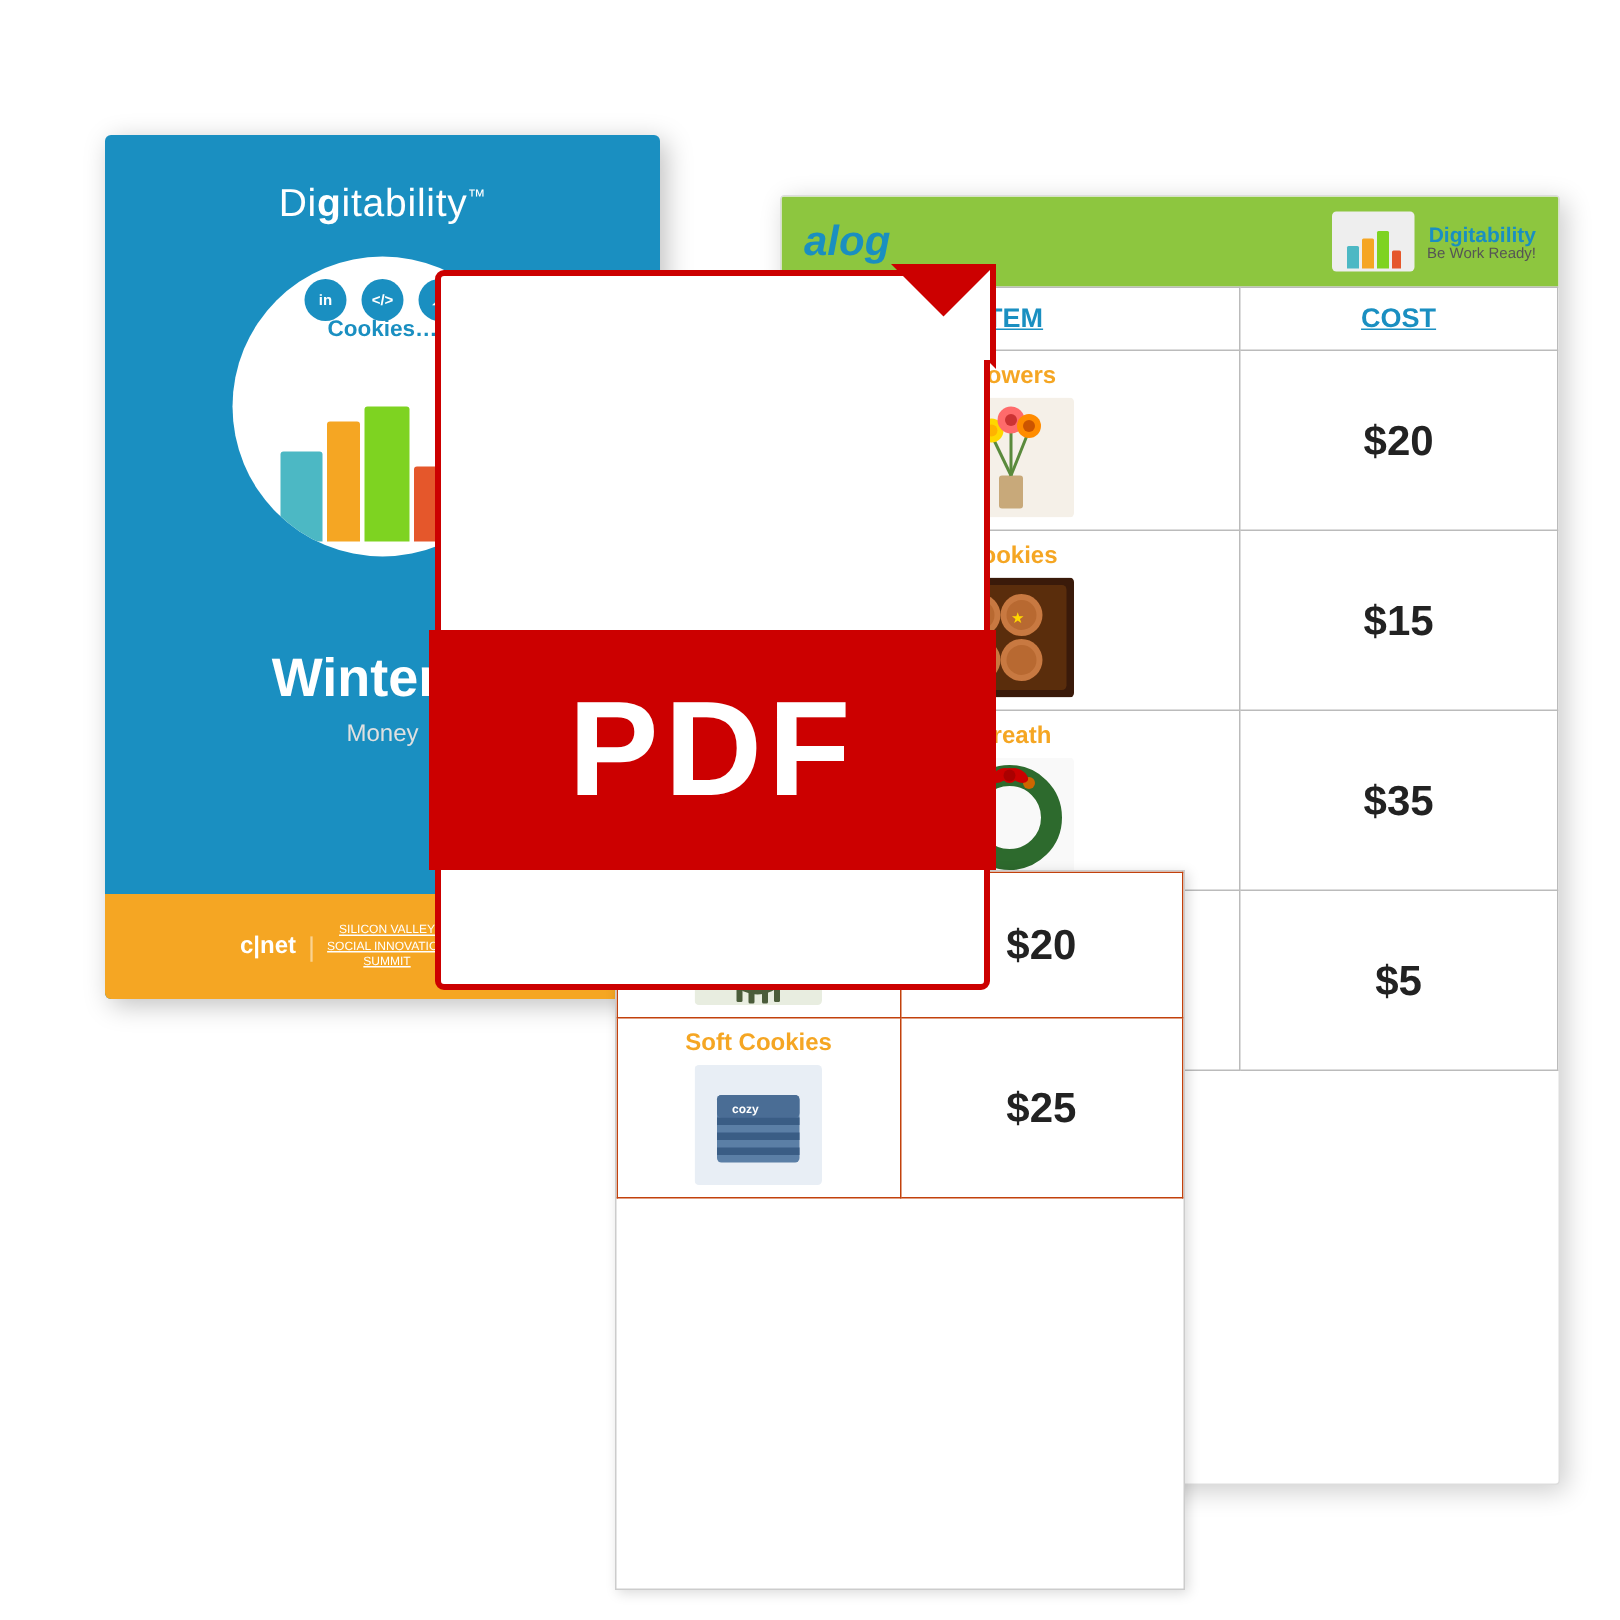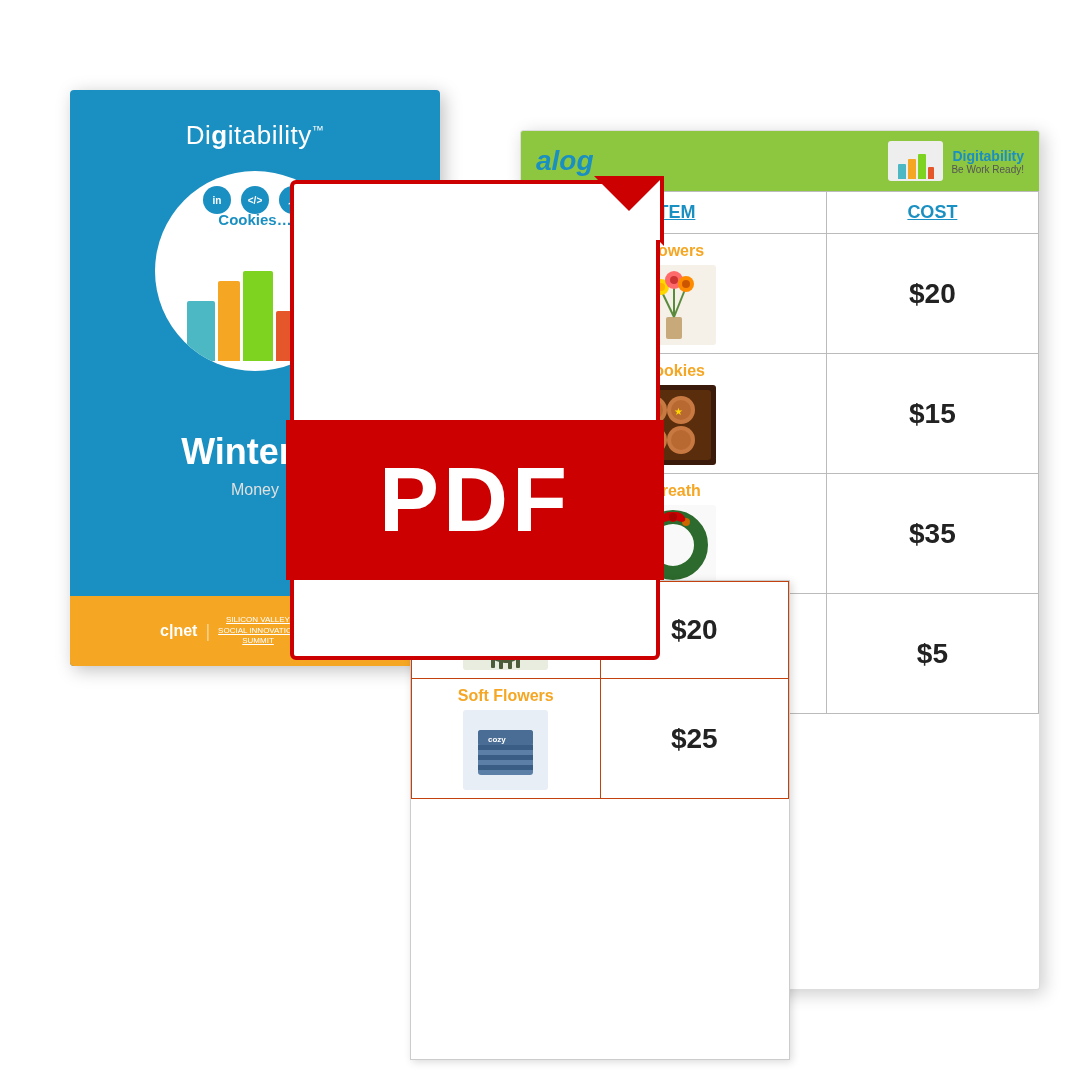--- a/index.html
+++ b/index.html
@@ -532,21 +532,21 @@
               </svg>
             </div>
           </td>
           <td>
             <div class="item-price">$20</div>
           </td>
         </tr>
 
         <tr>
           <td>
-            <div class="item-name">Soft Flowers</div>
+            <div class="item-name">Soft Cookies</div>
             <div class="img-placeholder">
               <svg width="85" height="80" viewBox="0 0 85 80">
                 <rect width="85" height="80" fill="#e8eef5"></rect>
 
                 <rect x="15" y="20" width="55" height="45" fill="#5b7fa6" rx="3"></rect>
                 <rect x="15" y="20" width="55" height="15" fill="#4a6d95" rx="3"></rect>
 
                 <rect x="15" y="35" width="55" height="5" fill="#3a5d85"></rect>
                 <rect x="15" y="45" width="55" height="5" fill="#3a5d85"></rect>
                 <rect x="15" y="55" width="55" height="5" fill="#3a5d85"></rect>

